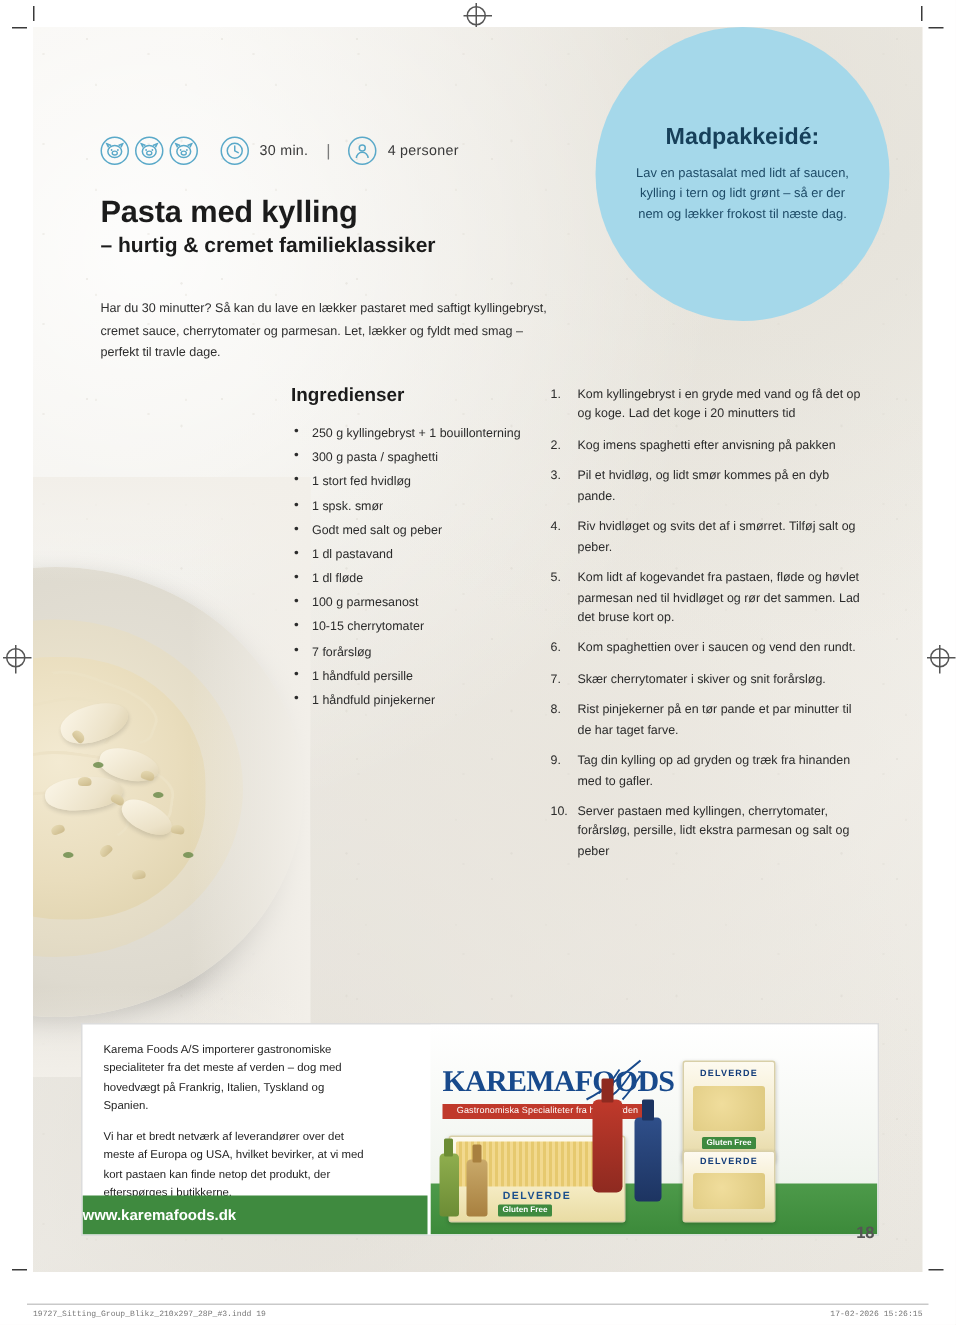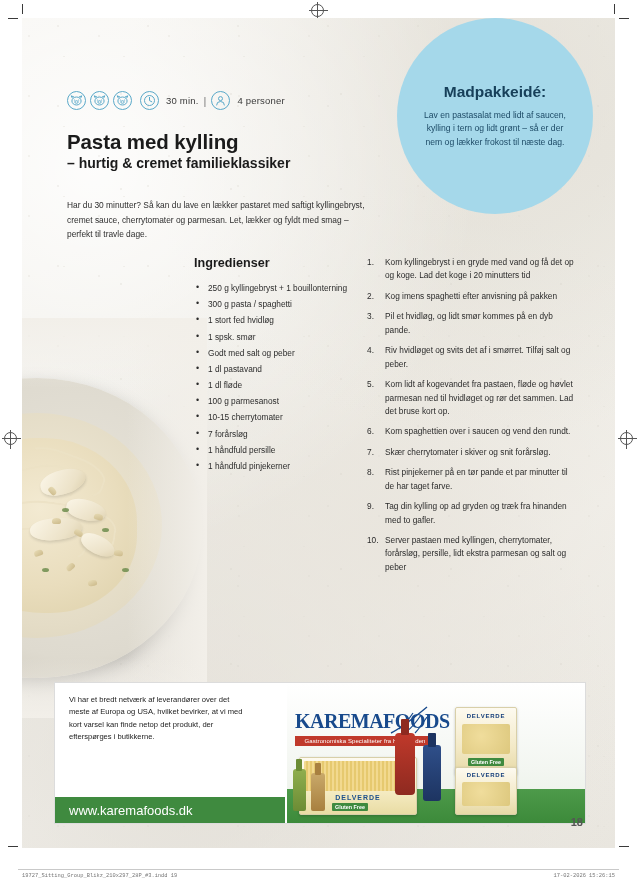--- a/index.html
+++ b/index.html
@@ -168,21 +168,21 @@
     line-height: 1.55;
     color: #1d4a66;
   }
 
   
   .meta-row {
     position: absolute;
     left: 45px; top: 73px;
     display: flex;
     align-items: center;
-    gap: 2px;
+    gap: 9px;
   }
   .face-icons { display: flex; gap: 4px; }
   .icon-circle {
     width: 19px; height: 19px;
     border-radius: 50%;
     border: 1.3px solid #5aa9c9;
     display: flex; align-items: center; justify-content: center;
     box-sizing: border-box;
   }
   .icon-circle svg { display: block; }
@@ -301,23 +301,22 @@
   .ad-bar {
     position: absolute;
     left: 0; bottom: 0;
     width: 230px; height: 26px;
     background: #3f8a3f;
     display: flex;
     align-items: center;
   }
   .ad-url {
     color: #ffffff;
-    font-size: 13px;
-    font-weight: normal;
-    padding-left: 14px;
+    font-size: 10px;
+    font-weight: bold;
   }
   .ad-photo {
     position: absolute;
     left: 232px; top: 0;
     right: 0; bottom: 0;
     background: linear-gradient(180deg, #ffffff 0%, #f3f6f1 62%, #e8f0e5 100%);
     overflow: hidden;
   }
   .ad-green-strip {
     position: absolute;
@@ -559,21 +558,22 @@
         <li>Kom spaghettien over i saucen og vend den rundt.</li>
         <li>Skær cherrytomater i skiver og snit forårsløg.</li>
         <li>Rist pinjekerner på en tør pande et par minutter til de har taget farve.</li>
         <li>Tag din kylling op ad gryden og træk fra hinanden med to gafler.</li>
         <li>Server pastaen med kyllingen, cherrytomater, forårsløg, persille, lidt ekstra parmesan og salt og peber</li>
       </ol>
     </div>
 
     <div class="ad">
       <div class="ad-text">
-        <p>Vi har et bredt netværk af leverandører over det meste af Europa og USA, hvilket bevirker, at vi med kort varsel kan finde netop det produkt, der efterspørges i butikkerne.</p>
+        <p>Karema Foods A/S importerer gastronomiske specialiteter fra det meste af verden – dog med hovedvægt på Frankrig, Italien, Tyskland og Spanien.</p>
+        <p>Vi har et bredt netværk af leverandører over det meste af Europa og USA, hvilket bevirker, at vi med kort pastaen kan finde netop det produkt, der efterspørges i butikkerne.</p>
       </div>
 
       <div class="ad-bar">
         <span class="ad-url">www.karemafoods.dk</span>
       </div>
 
       <div class="ad-photo">
         <div class="ad-green-strip"></div>
 
         <div class="karema-logo">

